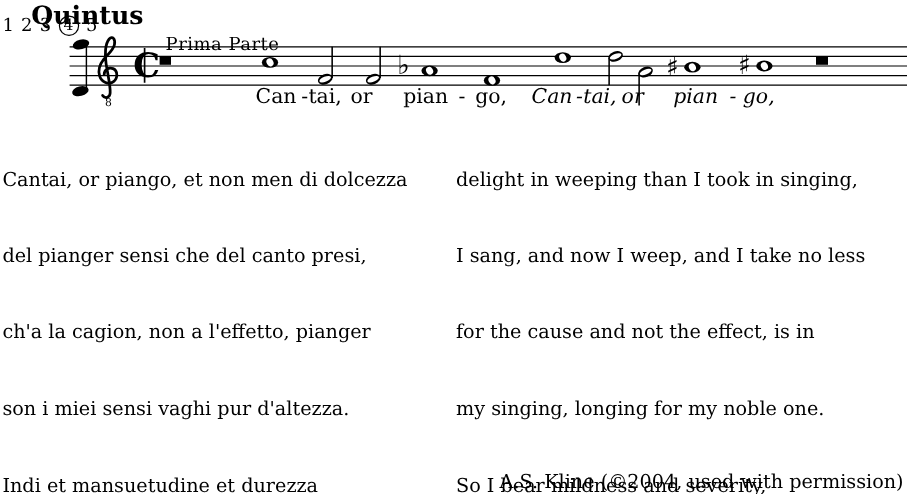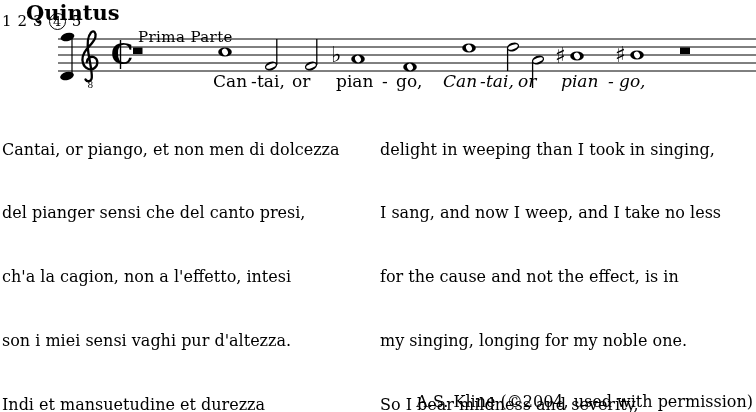--- a/index.html
+++ b/index.html
@@ -162,21 +162,21 @@
   <span class="lyr it" style="left:480px">-</span>
   <span class="lyr it" style="left:486px">tai,</span>
   <span class="lyr it" style="left:518px">or</span>
   <span class="lyr it" style="left:561px">pian</span>
   <span class="lyr it" style="left:608px">-</span>
   <span class="lyr it" style="left:619px">go,</span>
 
   <div class="abs poem left">
     <div>Cantai, or piango, et non men di dolcezza</div>
     <div>del pianger sensi che del canto presi,</div>
-    <div>ch'a la cagion, non a l'effetto, intesi</div>
+    <div>ch'a la cagion, non a l'effetto, pianger</div>
     <div>son i miei sensi vaghi pur d'altezza.</div>
     <div>Indi et mansuetudine et durezza</div>
     
     
     
     
     
     
     
     

